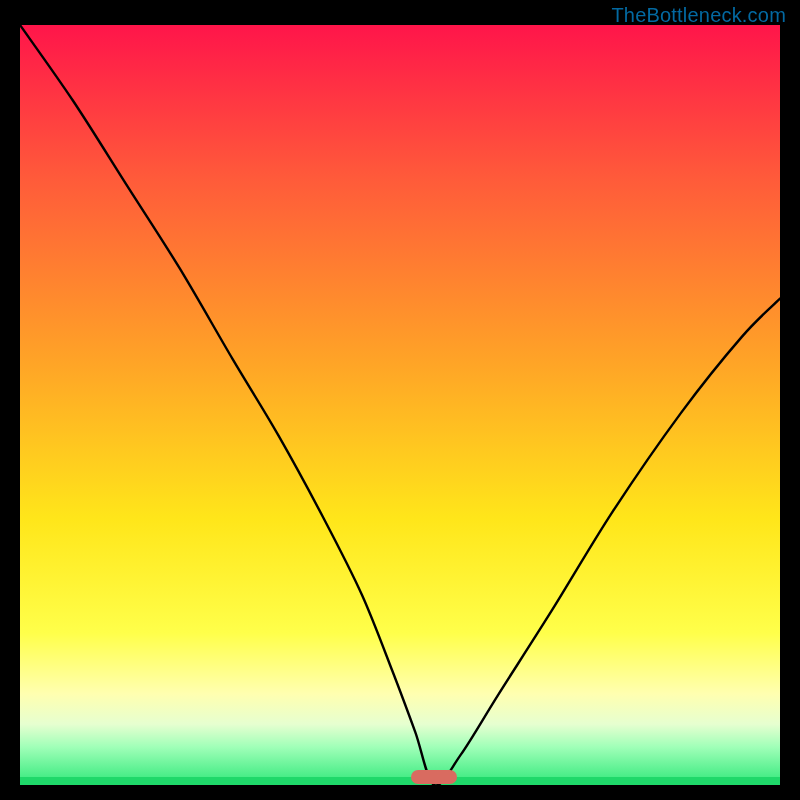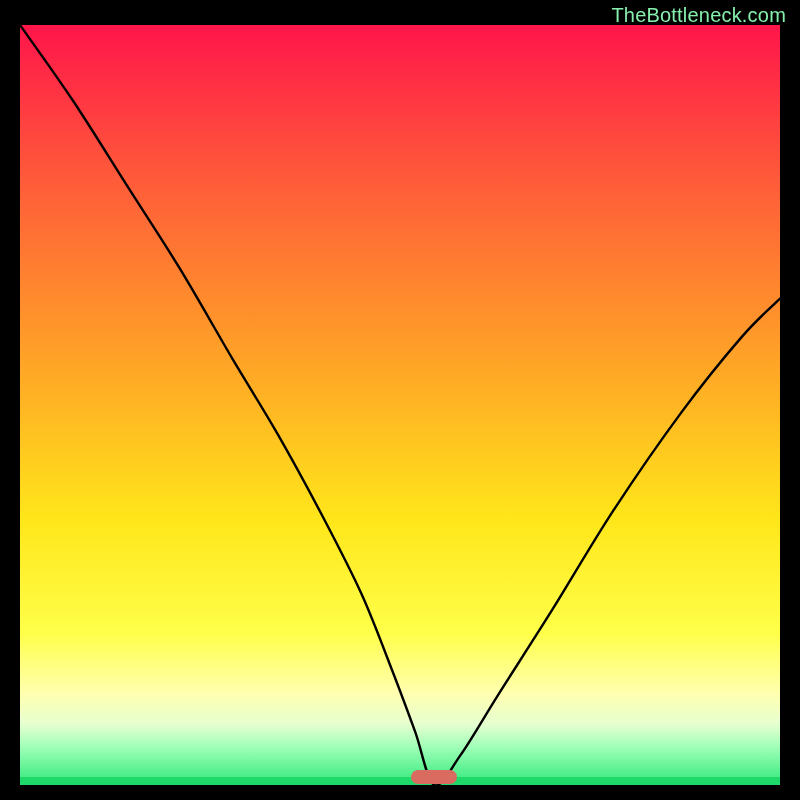--- a/index.html
+++ b/index.html
@@ -57,21 +57,21 @@
     position: absolute;
     left: 0;
     top: 0;
     width: 760px;
     height: 760px;
   }
   .watermark {
     position: absolute;
     top: 4px;
     right: 14px;
-    color: #86efac;
+    color: #0369a1;
     font-size: 20px;
     letter-spacing: 0.2px;
     user-select: none;
   }
 </style>
 </head>
 <body>
 
 <div class="watermark">TheBottleneck.com</div>
 

